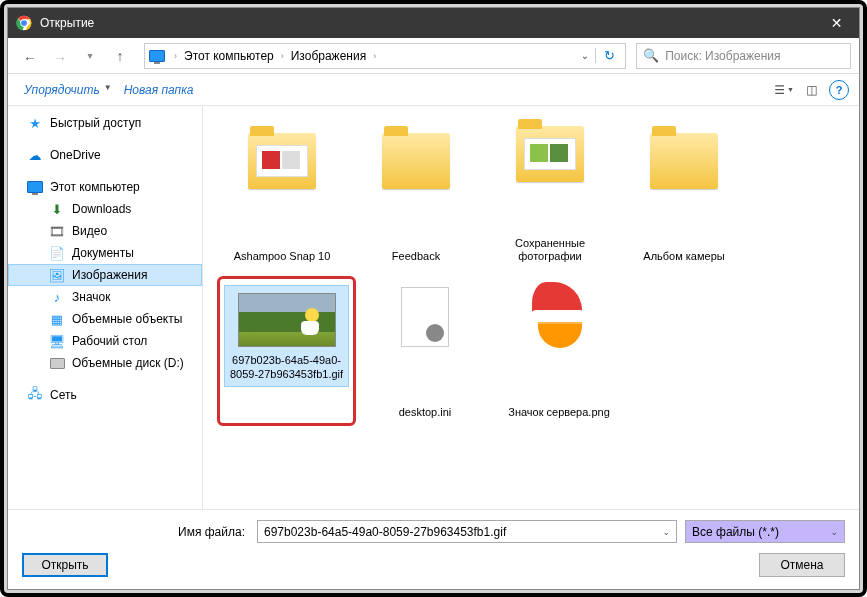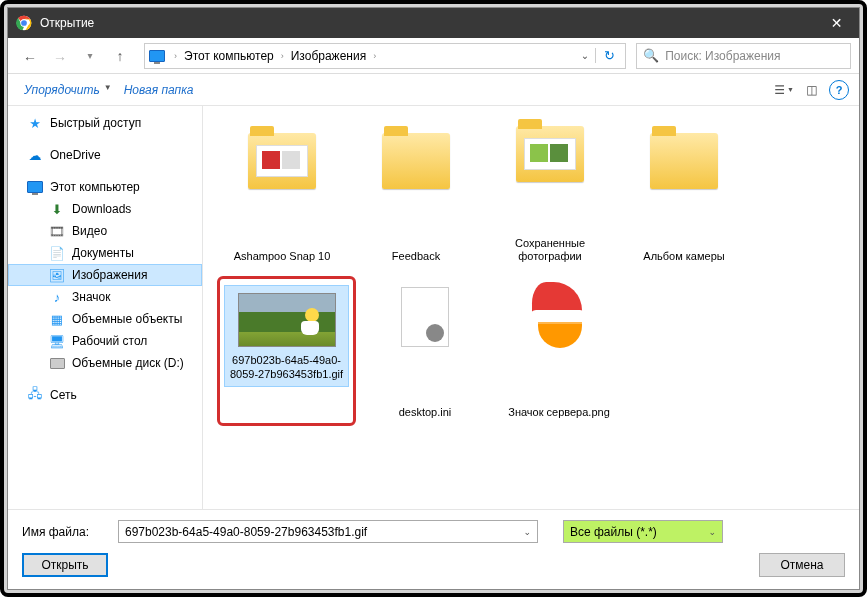--- a/index.html
+++ b/index.html
@@ -64,25 +64,25 @@
 .yoshi .belly { position:absolute; bottom:2px; left:50%; transform:translateX(-50%); width:24px; height:20px; background:#fff; border-radius:50%; }
 .yoshi .nose { position:absolute; top:10px; right:-10px; width:26px; height:22px; background:#3cb043; border-radius:50%; }
 .yoshi .eye { position:absolute; top:-4px; left:14px; width:12px; height:16px; background:#fff; border-radius:50%; border:1px solid #268a2e; }
 .yoshi .shell { position:absolute; top:8px; left:-6px; width:18px; height:22px; background:#d9534f; border-radius:40% 50% 50% 40%; border:2px solid #fff; }
 .orange { width:70px; height:70px; position:relative; }
 .orange .hat { position:absolute; top:0; left:8px; width:50px; height:34px; background:#e53935; border-radius:20px 40px 8px 8px / 30px 40px 8px 8px; }
 .orange .fur { position:absolute; top:28px; left:6px; width:56px; height:12px; background:#fff; border-radius:6px; }
 .orange .pom { position:absolute; top:-2px; right:4px; width:14px; height:14px; background:#fff; border-radius:50%; }
 .orange .slice { position:absolute; bottom:4px; left:14px; width:44px; height:26px; background:#ff9800; border-radius:0 0 40px 40px; border-top:2px solid #ffb74d; }
 .footer { border-top: 1px solid #e5e5e5; padding: 10px 14px 12px; background:#fff; }
-.frow { display: flex; align-items: center; justify-content: flex-start; gap: 25px; margin-bottom: 10px; font-size: 12px; }
+.frow { display: flex; align-items: center; justify-content: flex-end; gap: 8px; margin-bottom: 10px; font-size: 12px; }
 .frow .flabel { margin-right: 4px; }
 .fname { width: 420px; height: 23px; border: 1px solid #aaa; padding: 0 6px; font-size: 12px; display:flex; align-items:center; justify-content:space-between; background:#fff; }
 .fname .dd { font-size:9px; color:#555; }
-.ftype { width: 160px; height: 23px; border: 1px solid #aaa; padding: 0 6px; font-size: 12px; display:flex; align-items:center; justify-content:space-between; background:#bef264; }
+.ftype { width: 160px; height: 23px; border: 1px solid #aaa; padding: 0 6px; font-size: 12px; display:flex; align-items:center; justify-content:space-between; background:#c4b5fd; }
 .ftype .dd { font-size:9px; color:#555; }
 .btnrow { display: flex; justify-content: space-between; gap: 8px; }
 .btn { width: 86px; height: 24px; border: 1px solid #adadad; background: #e1e1e1; font-size: 12px; display:flex; align-items:center; justify-content:center; }
 .btn.primary { border: 1px solid #0078d7; box-shadow: inset 0 0 0 1px #0078d7; }
 .monitor-icon { width:16px; height:12px; background:#2196f3; border:1px solid #1565c0; border-radius:1px; position:relative; }
 .monitor-icon::after { content:""; position:absolute; bottom:-3px; left:4px; width:6px; height:2px; background:#888; }
 .disk-icon { width:15px; height:11px; background:#ccc; border:1px solid #888; border-radius:1px; }
 .disk-icon.sys::after { content:""; display:block; width:4px; height:4px; background:#0078d7; margin:1px; }
 </style>
 </head>

